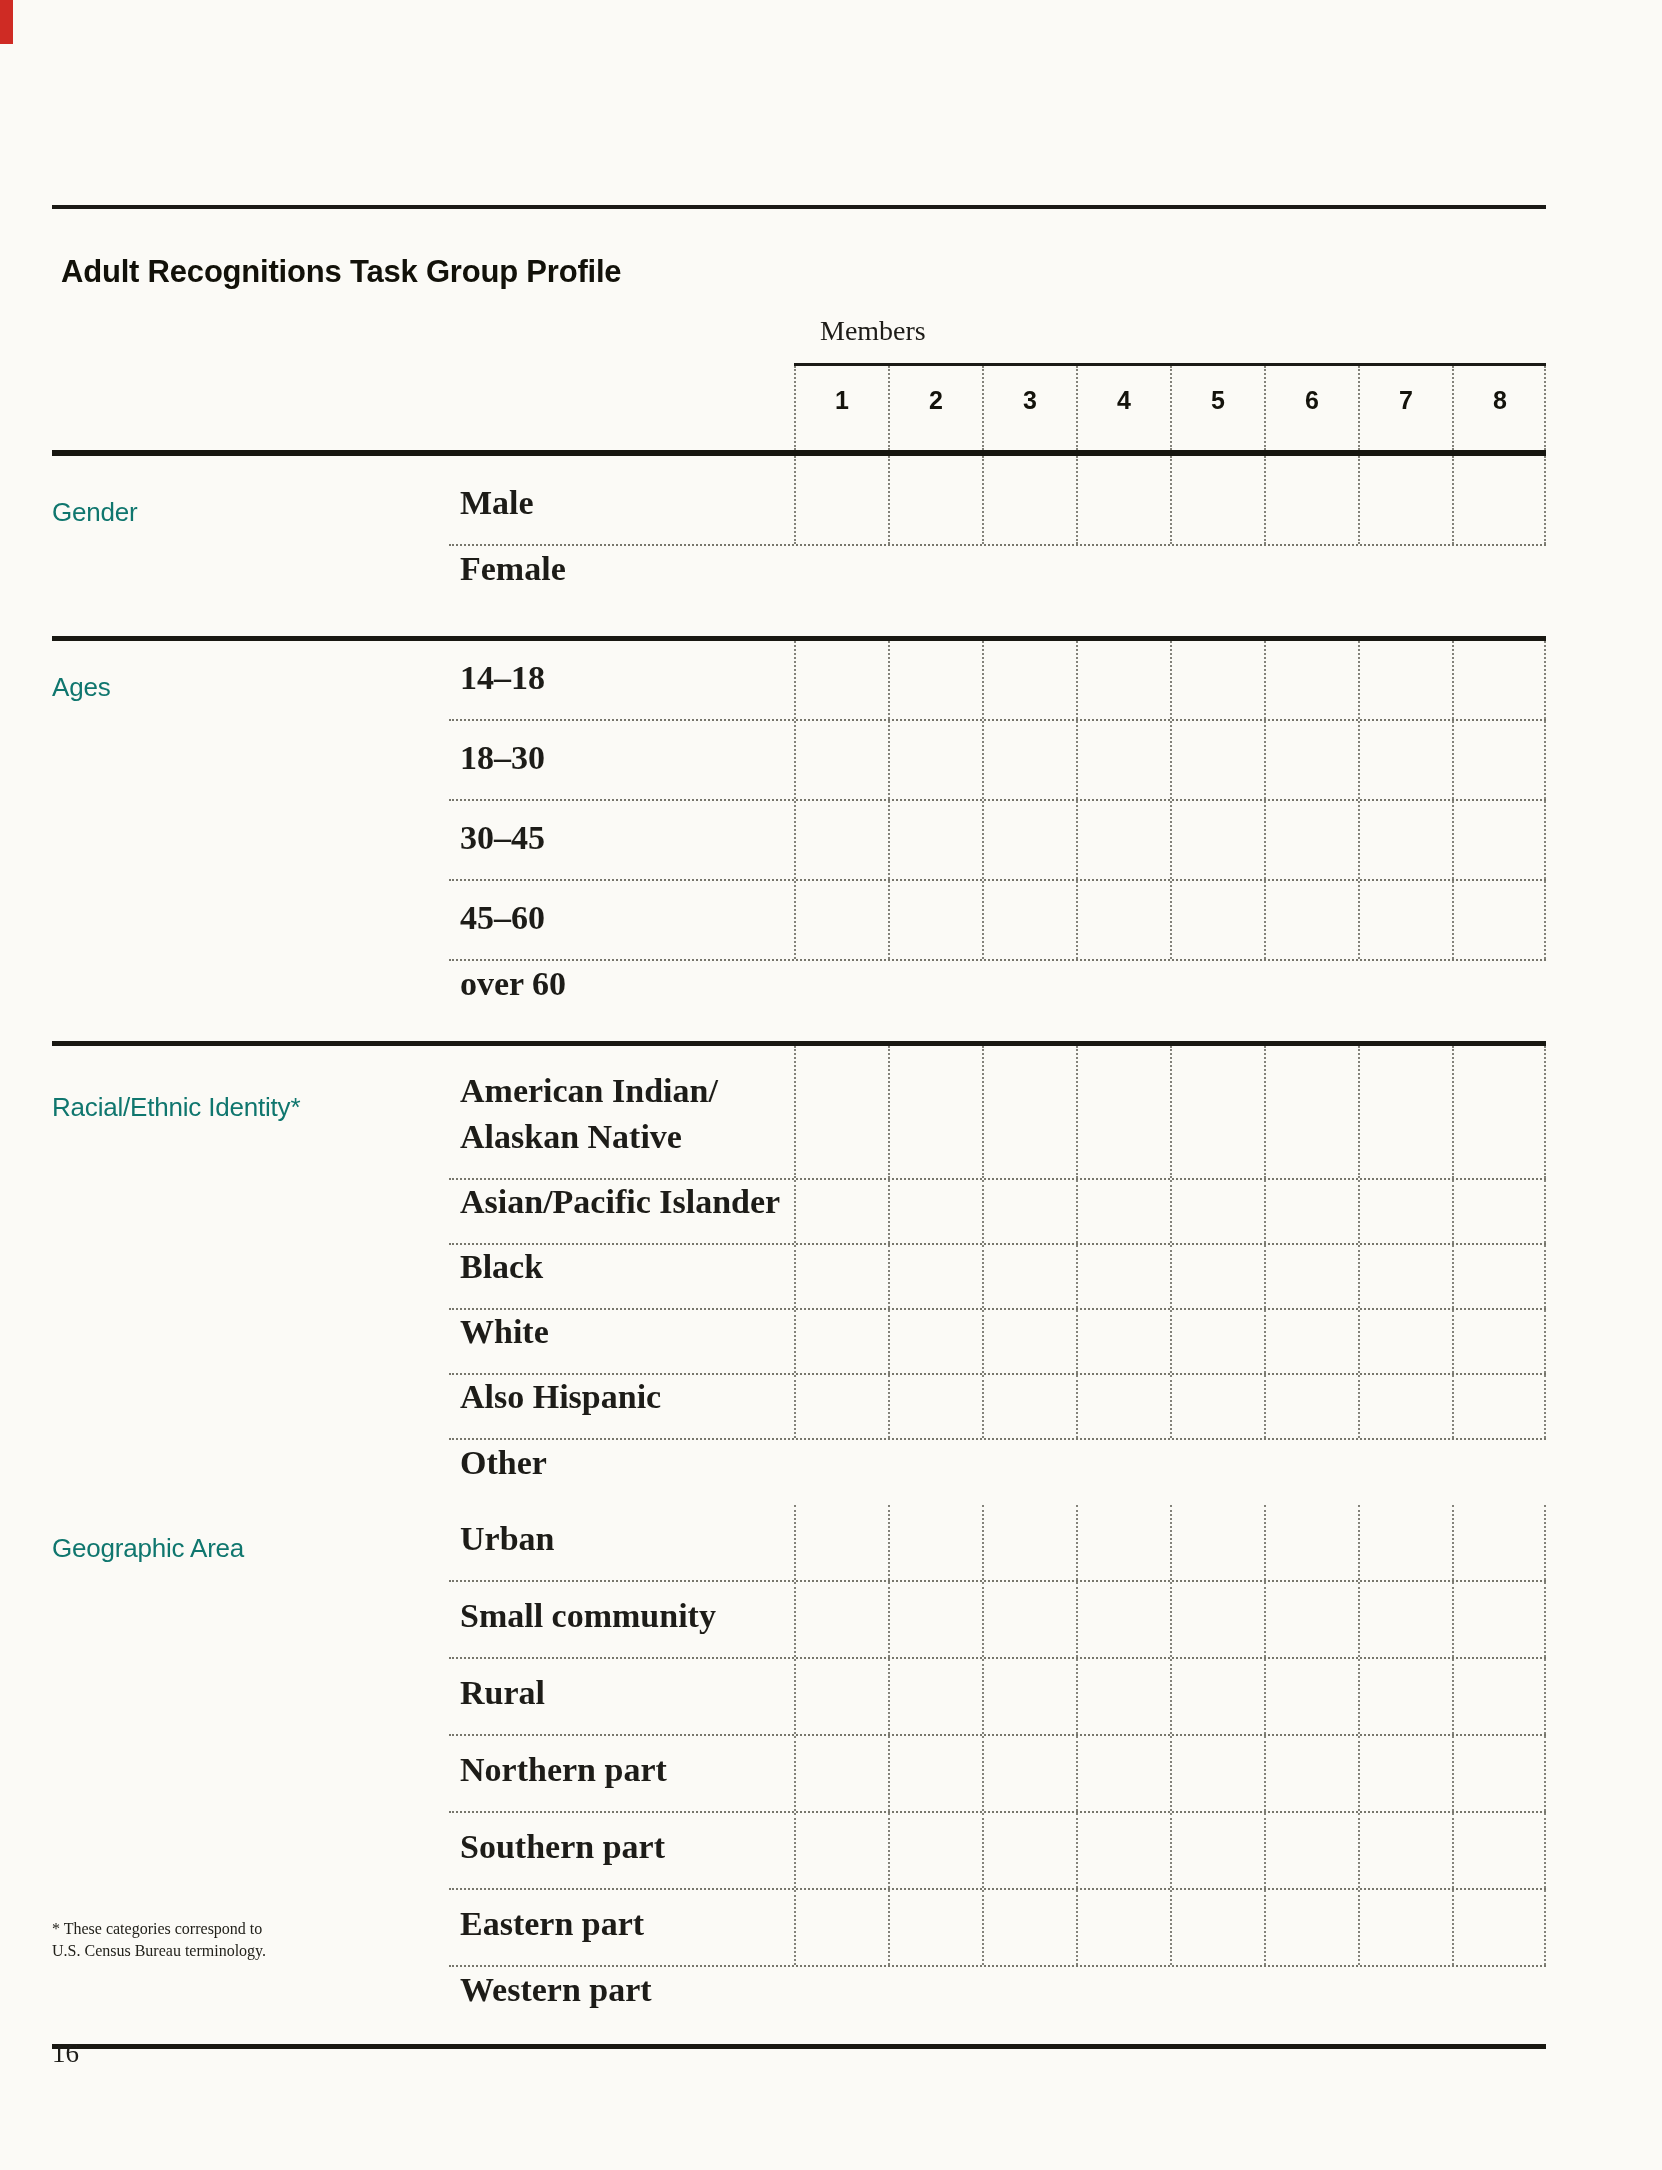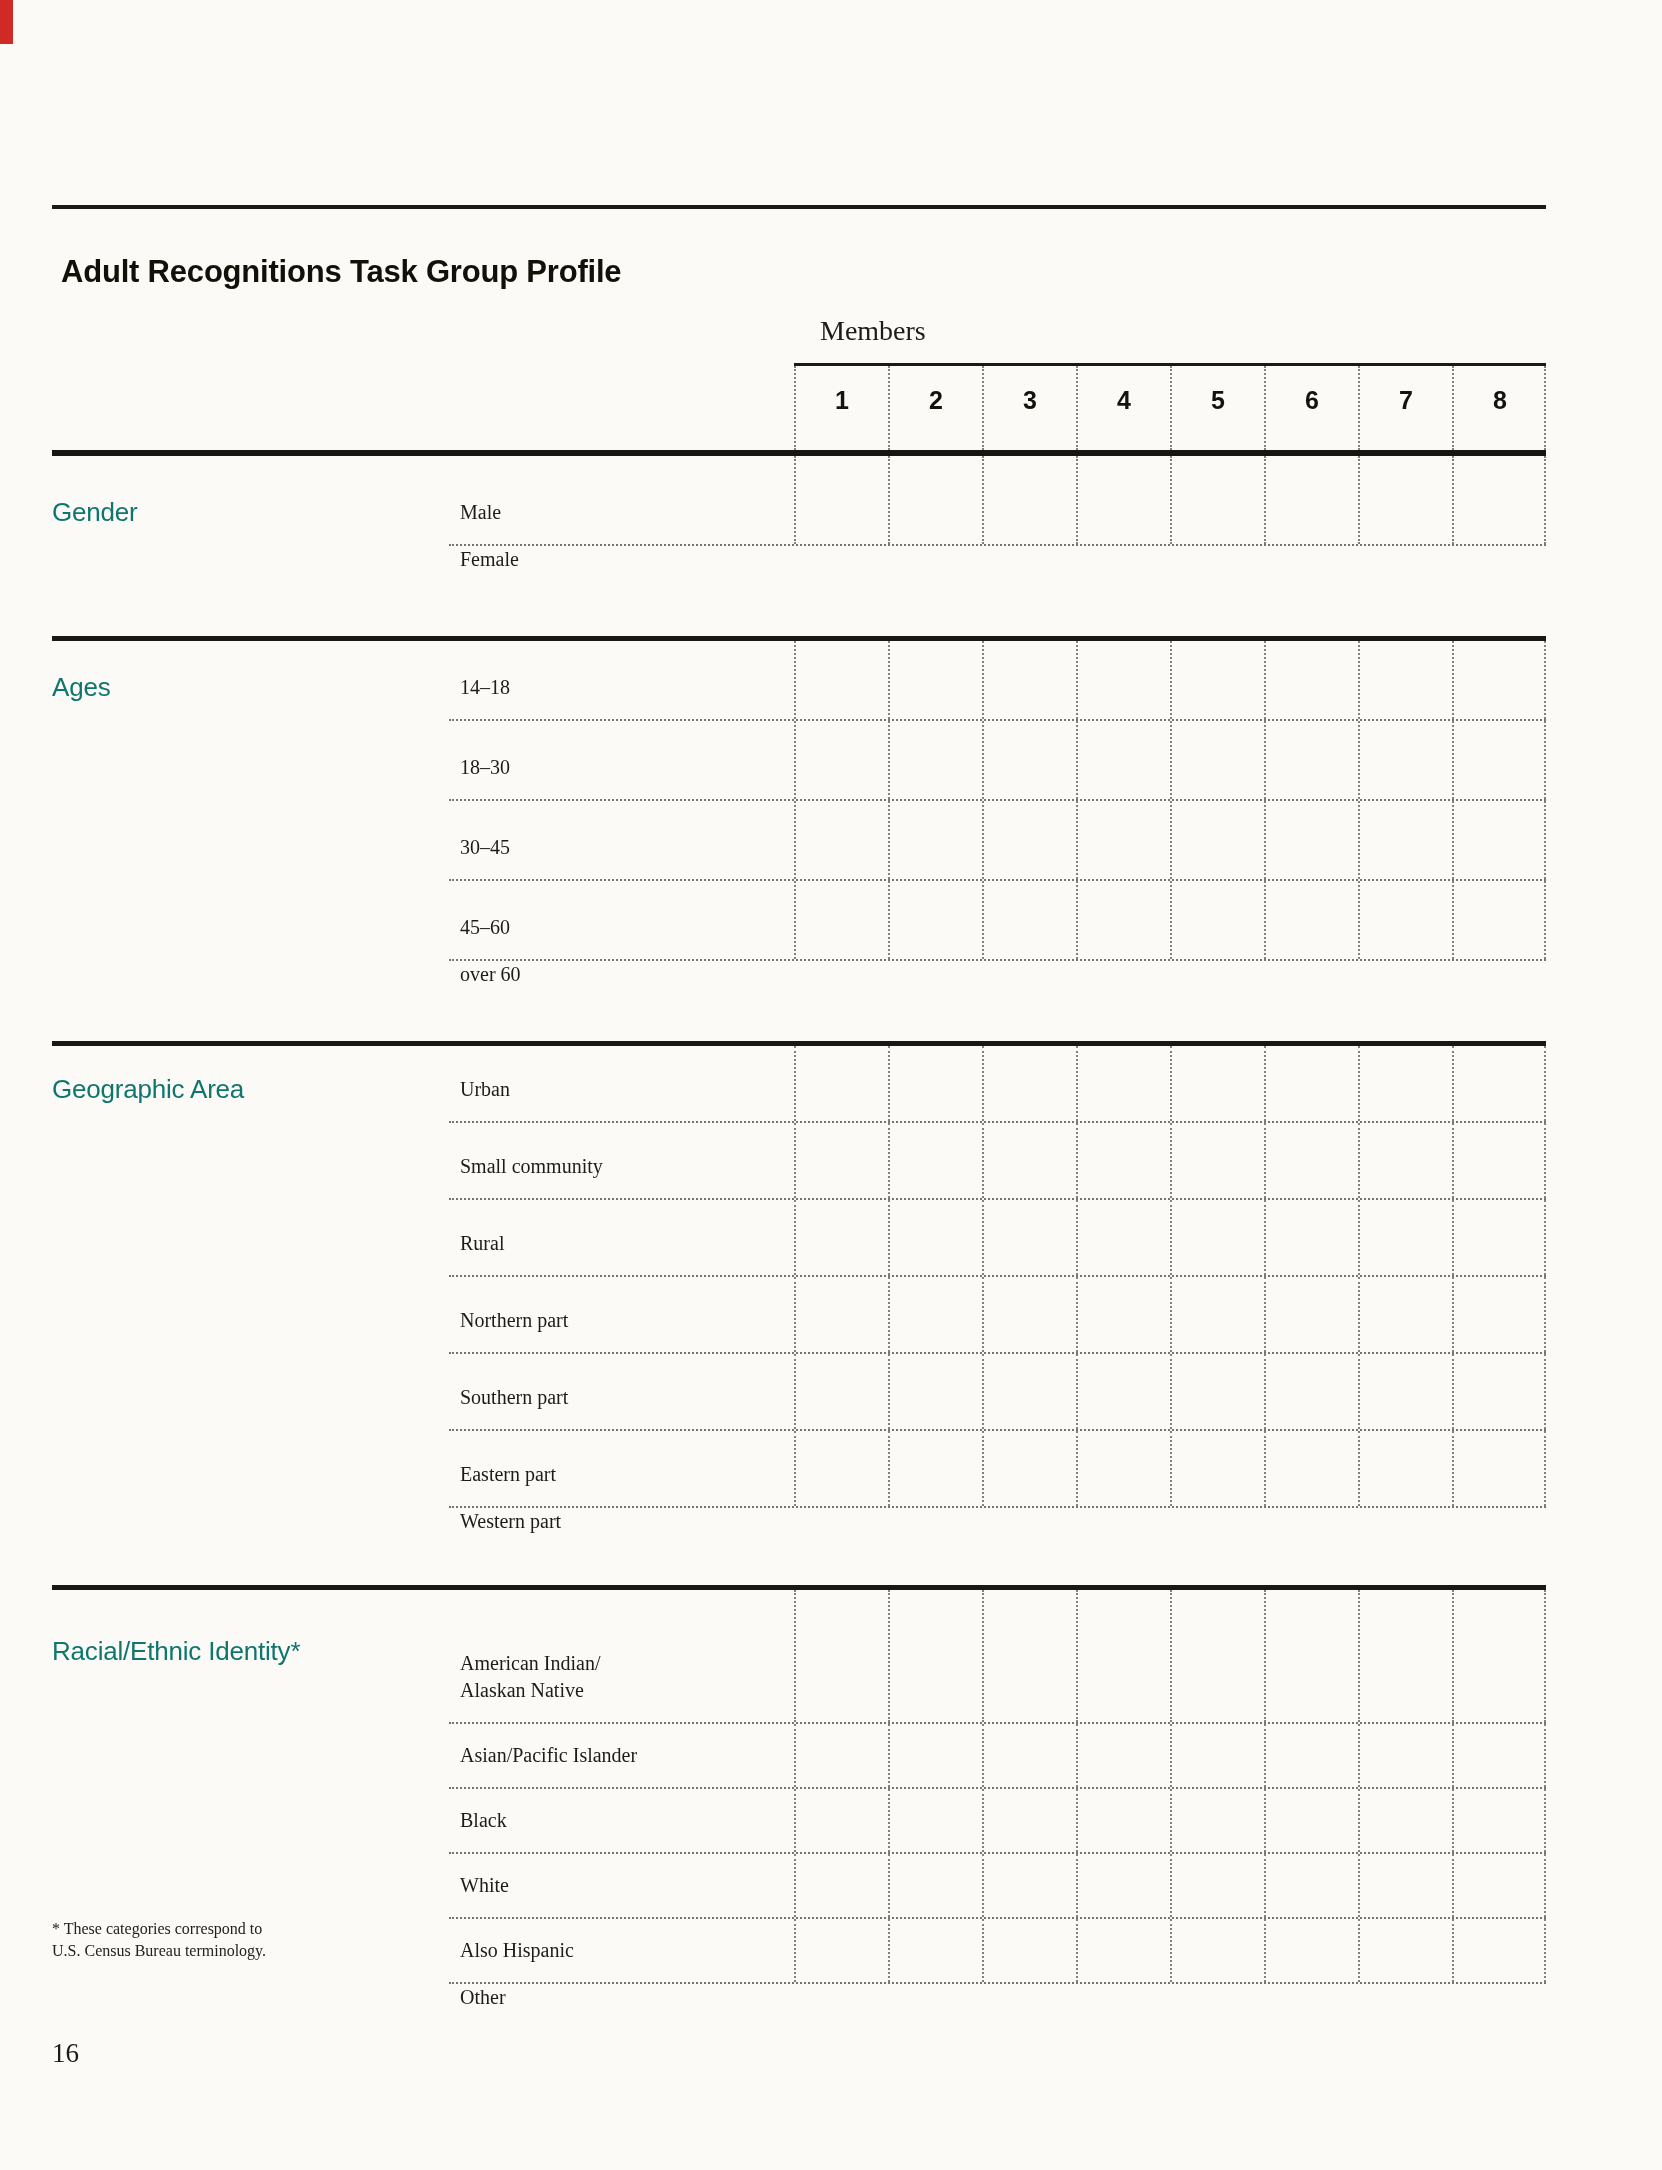--- a/index.html
+++ b/index.html
@@ -138,23 +138,24 @@
     flex-direction: column;
   }
   .sec-label {
     font-family: "Liberation Sans", sans-serif;
     font-weight: 400;
     font-size: 26px;
     color: #0f766e;
     letter-spacing: -0.2px;
   }
   .row-label {
-    font-size: 20px;
+    font-size: 34px;
     line-height: 1.35;
     white-space: pre-line;
+    font-weight: bold;
   }
   .footnote {
     position: absolute;
     left: 52px;
     top: 1918px;
     width: 320px;
     font-size: 16px;
     line-height: 1.4;
     white-space: pre-line;
     color: #23221c;
@@ -335,150 +336,20 @@
                 <div class="cell"></div>
                 <div class="cell"></div>
                 <div class="cell"></div>
                 <div class="cell"></div>
                 <div class="cell"></div>
                 <div class="cell"></div>
               </div>
             </div>
           </div>
         </div>
-        <div class="section section-2">
-          <div class="row">
-            <div class="sec-col">
-              <span class="sec-label">Geographic Area</span>
-            </div>
-            <div class="row-body">
-              <div class="row-label-col">
-                <span class="row-label">Urban</span>
-              </div>
-              <div class="grid">
-                <div class="cell"></div>
-                <div class="cell"></div>
-                <div class="cell"></div>
-                <div class="cell"></div>
-                <div class="cell"></div>
-                <div class="cell"></div>
-                <div class="cell"></div>
-                <div class="cell"></div>
-              </div>
-            </div>
-          </div>
-          <div class="row">
-            <div class="sec-col"></div>
-            <div class="row-body">
-              <div class="row-label-col">
-                <span class="row-label">Small community</span>
-              </div>
-              <div class="grid">
-                <div class="cell"></div>
-                <div class="cell"></div>
-                <div class="cell"></div>
-                <div class="cell"></div>
-                <div class="cell"></div>
-                <div class="cell"></div>
-                <div class="cell"></div>
-                <div class="cell"></div>
-              </div>
-            </div>
-          </div>
-          <div class="row">
-            <div class="sec-col"></div>
-            <div class="row-body">
-              <div class="row-label-col">
-                <span class="row-label">Rural</span>
-              </div>
-              <div class="grid">
-                <div class="cell"></div>
-                <div class="cell"></div>
-                <div class="cell"></div>
-                <div class="cell"></div>
-                <div class="cell"></div>
-                <div class="cell"></div>
-                <div class="cell"></div>
-                <div class="cell"></div>
-              </div>
-            </div>
-          </div>
-          <div class="row">
-            <div class="sec-col"></div>
-            <div class="row-body">
-              <div class="row-label-col">
-                <span class="row-label">Northern part</span>
-              </div>
-              <div class="grid">
-                <div class="cell"></div>
-                <div class="cell"></div>
-                <div class="cell"></div>
-                <div class="cell"></div>
-                <div class="cell"></div>
-                <div class="cell"></div>
-                <div class="cell"></div>
-                <div class="cell"></div>
-              </div>
-            </div>
-          </div>
-          <div class="row">
-            <div class="sec-col"></div>
-            <div class="row-body">
-              <div class="row-label-col">
-                <span class="row-label">Southern part</span>
-              </div>
-              <div class="grid">
-                <div class="cell"></div>
-                <div class="cell"></div>
-                <div class="cell"></div>
-                <div class="cell"></div>
-                <div class="cell"></div>
-                <div class="cell"></div>
-                <div class="cell"></div>
-                <div class="cell"></div>
-              </div>
-            </div>
-          </div>
-          <div class="row">
-            <div class="sec-col"></div>
-            <div class="row-body">
-              <div class="row-label-col">
-                <span class="row-label">Eastern part</span>
-              </div>
-              <div class="grid">
-                <div class="cell"></div>
-                <div class="cell"></div>
-                <div class="cell"></div>
-                <div class="cell"></div>
-                <div class="cell"></div>
-                <div class="cell"></div>
-                <div class="cell"></div>
-                <div class="cell"></div>
-              </div>
-            </div>
-          </div>
-          <div class="row">
-            <div class="sec-col"></div>
-            <div class="row-body last">
-              <div class="row-label-col">
-                <span class="row-label">Western part</span>
-              </div>
-              <div class="grid">
-                <div class="cell"></div>
-                <div class="cell"></div>
-                <div class="cell"></div>
-                <div class="cell"></div>
-                <div class="cell"></div>
-                <div class="cell"></div>
-                <div class="cell"></div>
-                <div class="cell"></div>
-              </div>
-            </div>
-          </div>
-        </div>
         <div class="section section-3">
           <div class="row tall">
             <div class="sec-col align-first-line">
               <span class="sec-label">Racial/Ethnic Identity*</span>
             </div>
             <div class="row-body">
               <div class="row-label-col">
                 <span class="row-label">American Indian/
 Alaskan Native</span>
               </div>
@@ -564,20 +435,150 @@
                 <div class="cell"></div>
                 <div class="cell"></div>
               </div>
             </div>
           </div>
           <div class="row">
             <div class="sec-col"></div>
             <div class="row-body last">
               <div class="row-label-col">
                 <span class="row-label">Other</span>
+              </div>
+              <div class="grid">
+                <div class="cell"></div>
+                <div class="cell"></div>
+                <div class="cell"></div>
+                <div class="cell"></div>
+                <div class="cell"></div>
+                <div class="cell"></div>
+                <div class="cell"></div>
+                <div class="cell"></div>
+              </div>
+            </div>
+          </div>
+        </div>
+        <div class="section section-2">
+          <div class="row">
+            <div class="sec-col">
+              <span class="sec-label">Geographic Area</span>
+            </div>
+            <div class="row-body">
+              <div class="row-label-col">
+                <span class="row-label">Urban</span>
+              </div>
+              <div class="grid">
+                <div class="cell"></div>
+                <div class="cell"></div>
+                <div class="cell"></div>
+                <div class="cell"></div>
+                <div class="cell"></div>
+                <div class="cell"></div>
+                <div class="cell"></div>
+                <div class="cell"></div>
+              </div>
+            </div>
+          </div>
+          <div class="row">
+            <div class="sec-col"></div>
+            <div class="row-body">
+              <div class="row-label-col">
+                <span class="row-label">Small community</span>
+              </div>
+              <div class="grid">
+                <div class="cell"></div>
+                <div class="cell"></div>
+                <div class="cell"></div>
+                <div class="cell"></div>
+                <div class="cell"></div>
+                <div class="cell"></div>
+                <div class="cell"></div>
+                <div class="cell"></div>
+              </div>
+            </div>
+          </div>
+          <div class="row">
+            <div class="sec-col"></div>
+            <div class="row-body">
+              <div class="row-label-col">
+                <span class="row-label">Rural</span>
+              </div>
+              <div class="grid">
+                <div class="cell"></div>
+                <div class="cell"></div>
+                <div class="cell"></div>
+                <div class="cell"></div>
+                <div class="cell"></div>
+                <div class="cell"></div>
+                <div class="cell"></div>
+                <div class="cell"></div>
+              </div>
+            </div>
+          </div>
+          <div class="row">
+            <div class="sec-col"></div>
+            <div class="row-body">
+              <div class="row-label-col">
+                <span class="row-label">Northern part</span>
+              </div>
+              <div class="grid">
+                <div class="cell"></div>
+                <div class="cell"></div>
+                <div class="cell"></div>
+                <div class="cell"></div>
+                <div class="cell"></div>
+                <div class="cell"></div>
+                <div class="cell"></div>
+                <div class="cell"></div>
+              </div>
+            </div>
+          </div>
+          <div class="row">
+            <div class="sec-col"></div>
+            <div class="row-body">
+              <div class="row-label-col">
+                <span class="row-label">Southern part</span>
+              </div>
+              <div class="grid">
+                <div class="cell"></div>
+                <div class="cell"></div>
+                <div class="cell"></div>
+                <div class="cell"></div>
+                <div class="cell"></div>
+                <div class="cell"></div>
+                <div class="cell"></div>
+                <div class="cell"></div>
+              </div>
+            </div>
+          </div>
+          <div class="row">
+            <div class="sec-col"></div>
+            <div class="row-body">
+              <div class="row-label-col">
+                <span class="row-label">Eastern part</span>
+              </div>
+              <div class="grid">
+                <div class="cell"></div>
+                <div class="cell"></div>
+                <div class="cell"></div>
+                <div class="cell"></div>
+                <div class="cell"></div>
+                <div class="cell"></div>
+                <div class="cell"></div>
+                <div class="cell"></div>
+              </div>
+            </div>
+          </div>
+          <div class="row">
+            <div class="sec-col"></div>
+            <div class="row-body last">
+              <div class="row-label-col">
+                <span class="row-label">Western part</span>
               </div>
               <div class="grid">
                 <div class="cell"></div>
                 <div class="cell"></div>
                 <div class="cell"></div>
                 <div class="cell"></div>
                 <div class="cell"></div>
                 <div class="cell"></div>
                 <div class="cell"></div>
                 <div class="cell"></div>

